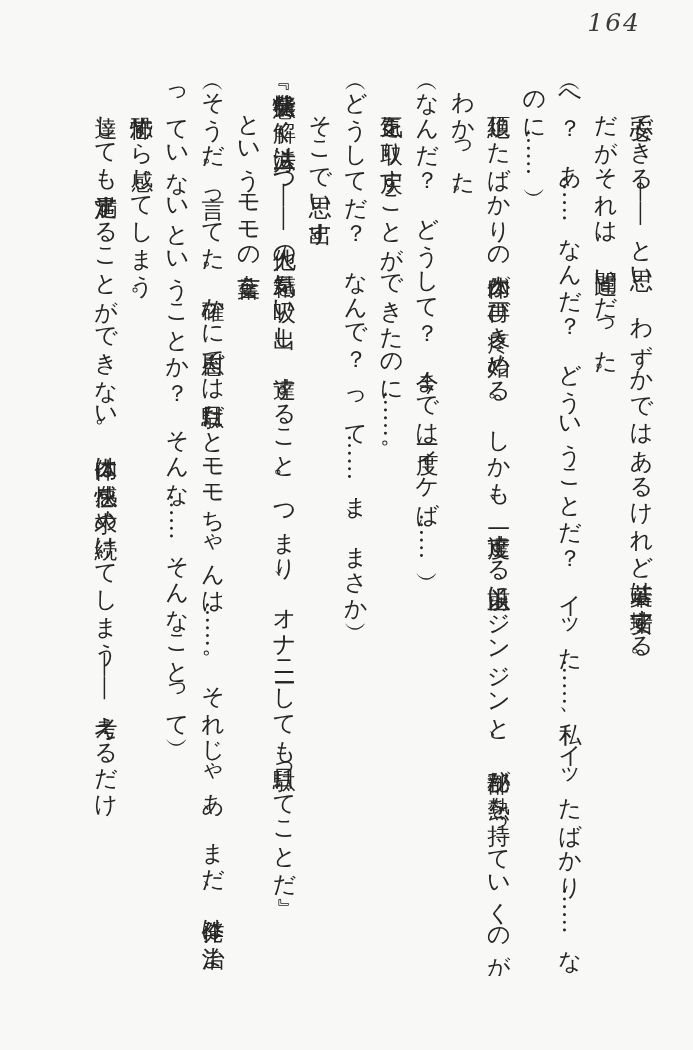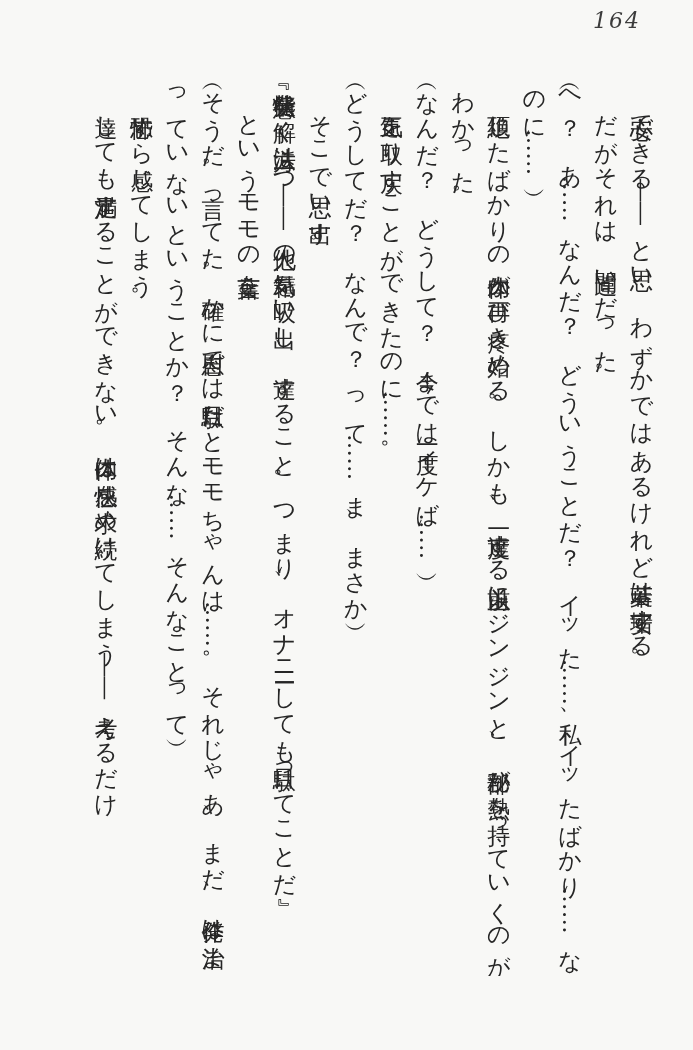--- a/index.html
+++ b/index.html
@@ -18,21 +18,21 @@
     height: 1050px;
     background: #f8f8f6;
     overflow: hidden;
     box-sizing: border-box;
   }
   .page-number {
     position: absolute;
     top: 8px;
     right: 52px;
     font-style: italic;
-    font-size: 22px;
+    font-size: 25px;
     letter-spacing: 2px;
     color: #3c3c3c;
   }
   .text-area {
     position: absolute;
     top: 76px;
     right: 34px;
     width: 610px;
     height: 900px;
     writing-mode: vertical-rl;

